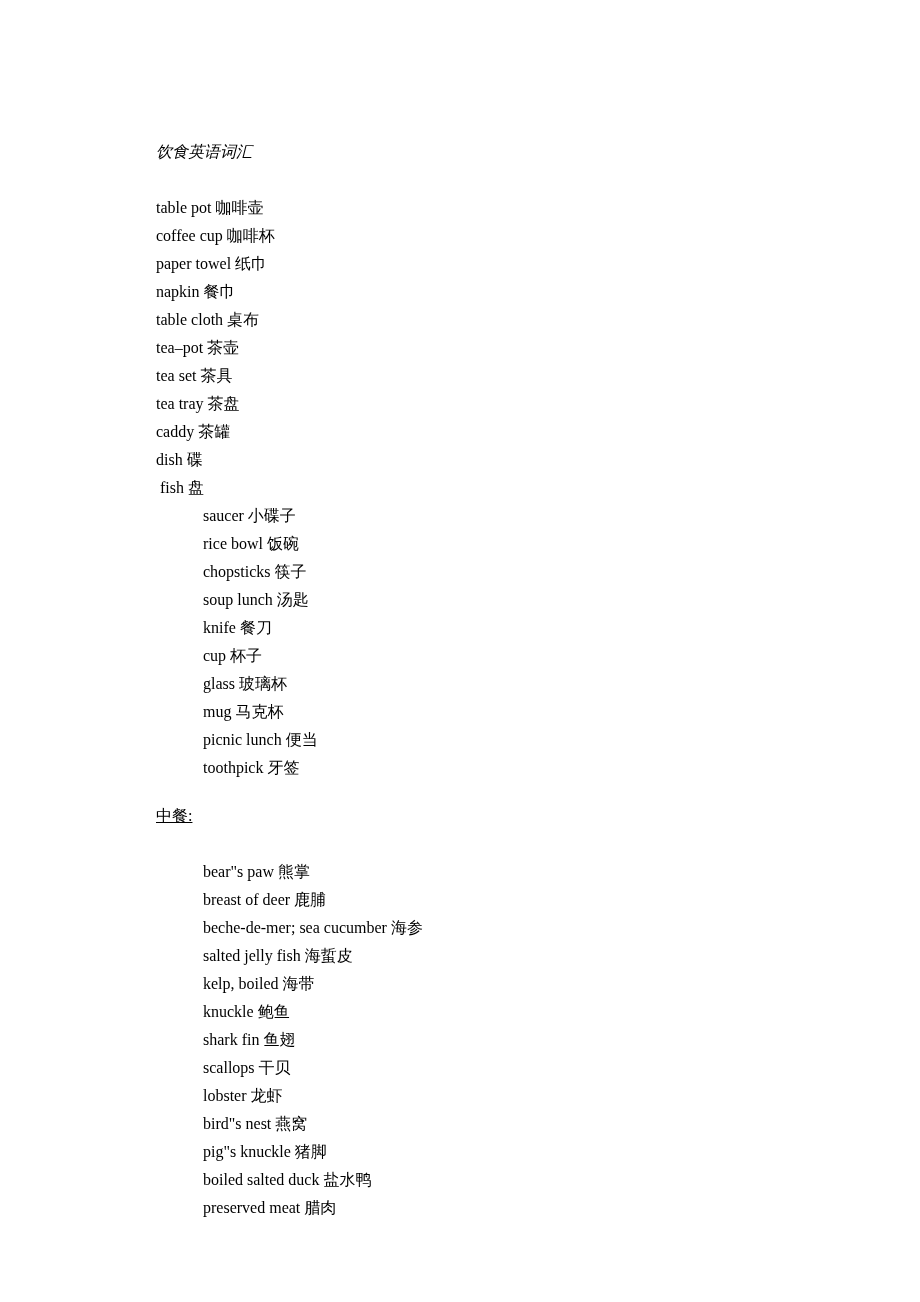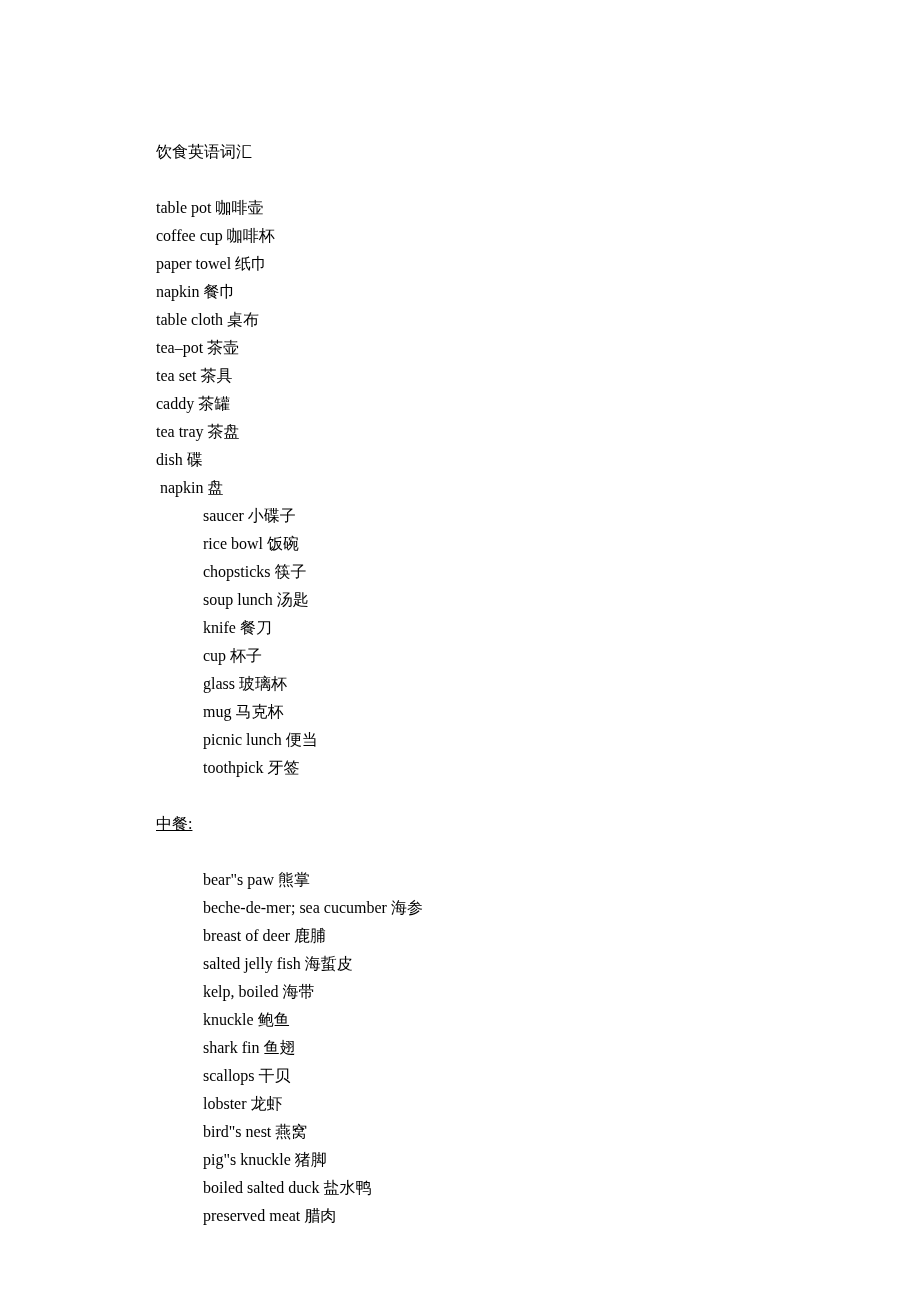--- a/index.html
+++ b/index.html
@@ -10,68 +10,69 @@
       font-size: 16px;
       color: #000000;
       line-height: 1.75;
       width: 920px;
     }
     .page {
       padding: 138px 0 0 156px;
     }
     .title {
       margin-bottom: 28px;
+      font-style: italic;
     }
     .line {
       white-space: pre;
     }
     .indent {
       padding-left: 47px;
     }
     .section {
-      margin-top: 28px;
+      margin-top: 20px;
       margin-bottom: 28px;
       text-decoration: underline;
     }
   </style>
 </head>
 <body>
 
 <div class="page">
   <div class="title line">饮食英语词汇</div>
   <div id="section1-list">
       <div class="line">table pot 咖啡壶</div>
       <div class="line">coffee cup 咖啡杯</div>
       <div class="line">paper towel 纸巾</div>
       <div class="line">napkin 餐巾</div>
       <div class="line">table cloth 桌布</div>
       <div class="line">tea–pot 茶壶</div>
       <div class="line">tea set 茶具</div>
+      <div class="line">tea tray 茶盘</div>
       <div class="line">caddy 茶罐</div>
-      <div class="line">tea tray 茶盘</div>
       <div class="line">dish 碟</div>
     </div>
-  <div class="line"> napkin 盘</div>
+  <div class="line"> fish 盘</div>
   <div id="section1-indented">
       <div class="line indent">saucer 小碟子</div>
       <div class="line indent">rice bowl 饭碗</div>
       <div class="line indent">chopsticks 筷子</div>
       <div class="line indent">soup lunch 汤匙</div>
       <div class="line indent">knife 餐刀</div>
       <div class="line indent">cup 杯子</div>
       <div class="line indent">glass 玻璃杯</div>
       <div class="line indent">mug 马克杯</div>
       <div class="line indent">picnic lunch 便当</div>
       <div class="line indent">toothpick 牙签</div>
     </div>
   <div class="section line">中餐:</div>
   <div id="section2-list">
       <div class="line indent">bear"s paw 熊掌</div>
+      <div class="line indent">breast of deer 鹿脯</div>
       <div class="line indent">beche-de-mer; sea cucumber 海参</div>
-      <div class="line indent">breast of deer 鹿脯</div>
       <div class="line indent">salted jelly fish 海蜇皮</div>
       <div class="line indent">kelp, boiled 海带</div>
       <div class="line indent">knuckle 鲍鱼</div>
       <div class="line indent">shark fin 鱼翅</div>
       <div class="line indent">scallops 干贝</div>
       <div class="line indent">lobster 龙虾</div>
       <div class="line indent">bird"s nest 燕窝</div>
       <div class="line indent">pig"s knuckle 猪脚</div>
       <div class="line indent">boiled salted duck 盐水鸭</div>
       <div class="line indent">preserved meat 腊肉</div>

